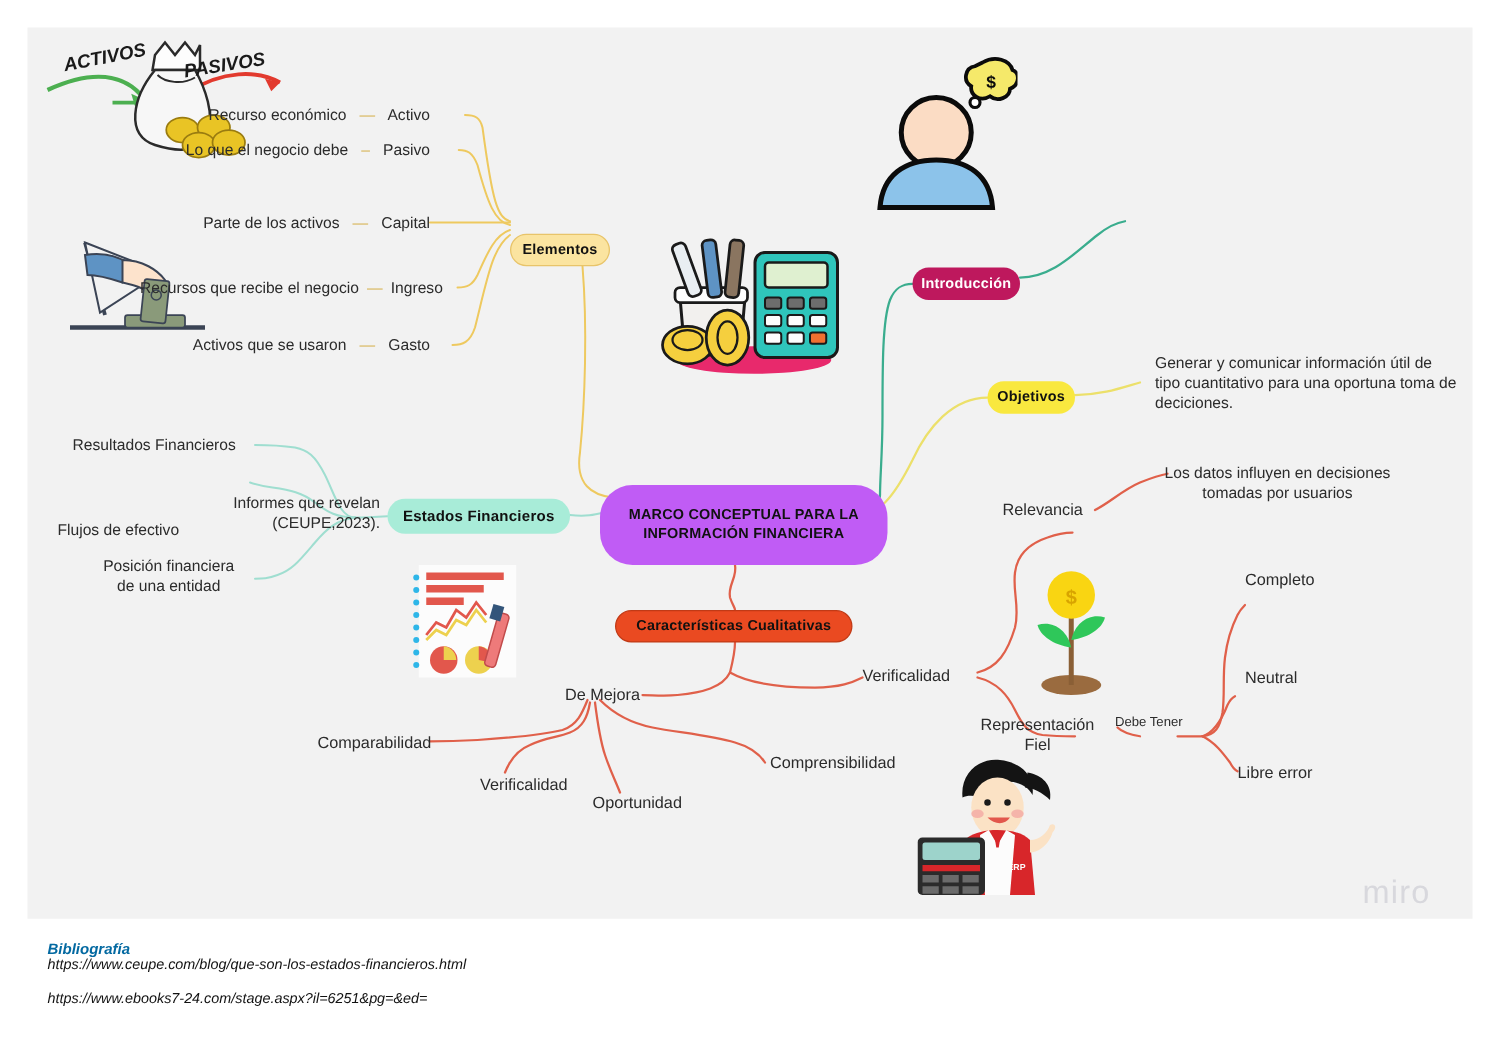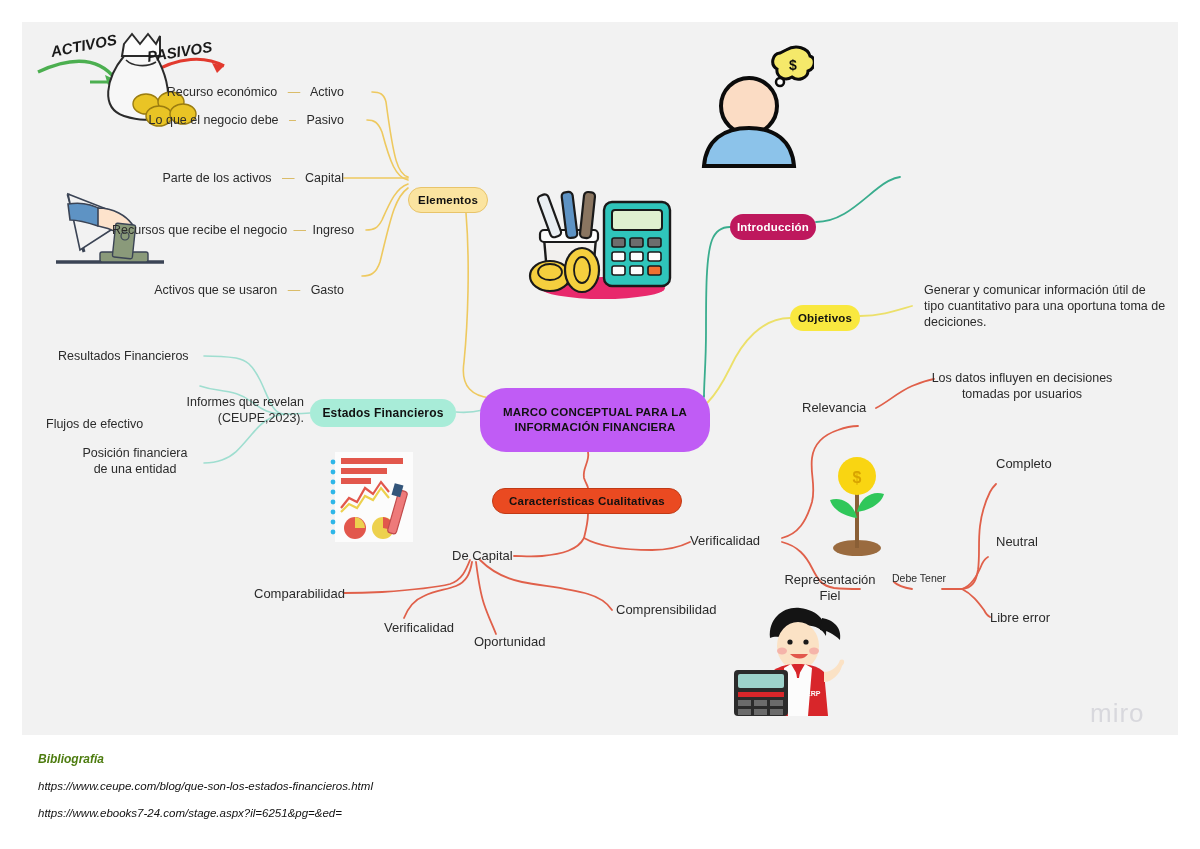--- a/index.html
+++ b/index.html
@@ -47,21 +47,21 @@
   #n-caract{left:470px;top:466px;width:190px;height:26px;background:#ea4a21;border:1.5px solid #c13a16;font-size:11.5px;}
   #n-intro{left:708px;top:192px;width:86px;height:26px;background:#be185d;color:#fff;font-size:11.5px;}
   #n-objetivos{left:768px;top:283px;width:70px;height:26px;background:#f9e83f;font-size:11.5px;}
 
   .mirowm{
     position:absolute;left:1068px;top:676px;
     font-size:26px;color:#d8d8dd;letter-spacing:1px;font-weight:500;
   }
   
   #biblio{position:absolute;left:38px;top:752px;width:600px;}
-  #biblio .b-title{font-style:italic;font-weight:bold;font-size:12px;color:#4d7c0f;margin-bottom:14px;}
+  #biblio .b-title{font-style:italic;font-weight:bold;font-size:12px;color:#0369a1;}
   #biblio .b-link{font-style:italic;font-size:11.5px;color:#111;margin-bottom:15px;}
   .ill{position:absolute;}
 </style>
 </head>
 <body>
 
 <div id="board">
 
   <svg id="svg-layer" viewBox="0 0 1156 713">
     <g fill="none" stroke-linecap="round">
@@ -292,21 +292,21 @@
   <div class="lbl rgt" style="left:110px;top:148px;width:212px;">
     <span>Parte de los activos</span>
     <span style="padding:0 7px;color:#d6b455;">—</span>
     <span>Capital</span>
   </div>
   <div class="lbl rgt" style="left:90px;top:200px;width:232px;">
     <span>Recursos que recibe el negocio</span>
     <span style="padding:0 3px;color:#d6b455;">—</span>
     <span>Ingreso</span>
   </div>
-  <div class="lbl rgt" style="left:110px;top:246px;width:212px;margin-top:14px;">
+  <div class="lbl rgt" style="left:110px;top:246px;width:212px;">
     <span>Activos que se usaron</span>
     <span style="padding:0 7px;color:#d6b455;">—</span>
     <span>Gasto</span>
   </div>
 
   <div class="lbl rgt" style="left:148px;top:372px;width:134px;">
     <div>Informes que revelan</div>
     <div>(CEUPE,2023).</div>
   </div>
   <div class="lbl" style="left:36px;top:326px;">Resultados Financieros</div>
@@ -317,21 +317,21 @@
   </div>
 
 
   <div class="lbl" style="left:902px;top:260px;width:250px;">
     <div>Generar y comunicar información útil de</div>
     <div>tipo cuantitativo para una oportuna toma de</div>
     <div>deciciones.</div>
   </div>
 
   <div class="lbl" style="left:668px;top:511px;font-size:13px;">Verificalidad</div>
-  <div class="lbl" style="left:430px;top:526px;font-size:13px;">De Capital</div>
+  <div class="lbl" style="left:430px;top:526px;font-size:13px;">De Mejora</div>
   <div class="lbl" style="left:780px;top:378px;font-size:13px;">Relevancia</div>
   <div class="lbl ctr" style="left:890px;top:348px;width:220px;">
     <div>Los datos influyen en decisiones</div>
     <div>tomadas por usuarios</div>
   </div>
   <div class="lbl ctr" style="left:760px;top:550px;width:96px;font-size:13px;">
     <div>Representación</div>
     <div>Fiel</div>
   </div>
   <div class="lbl" style="left:870px;top:548px;font-size:10.5px;">Debe Tener</div>

